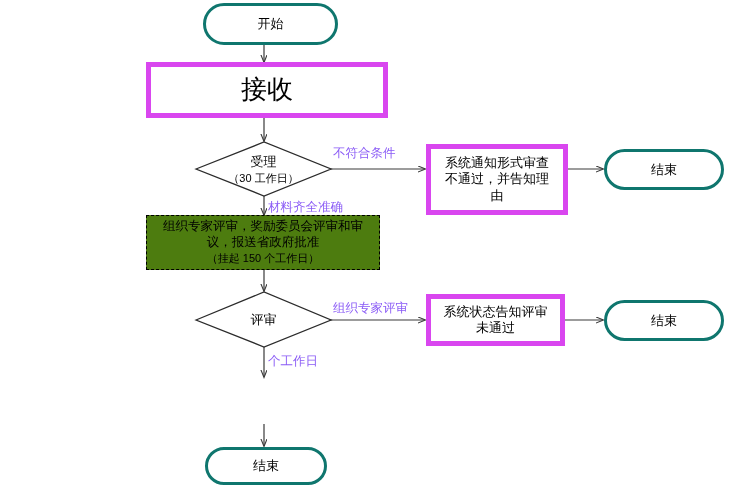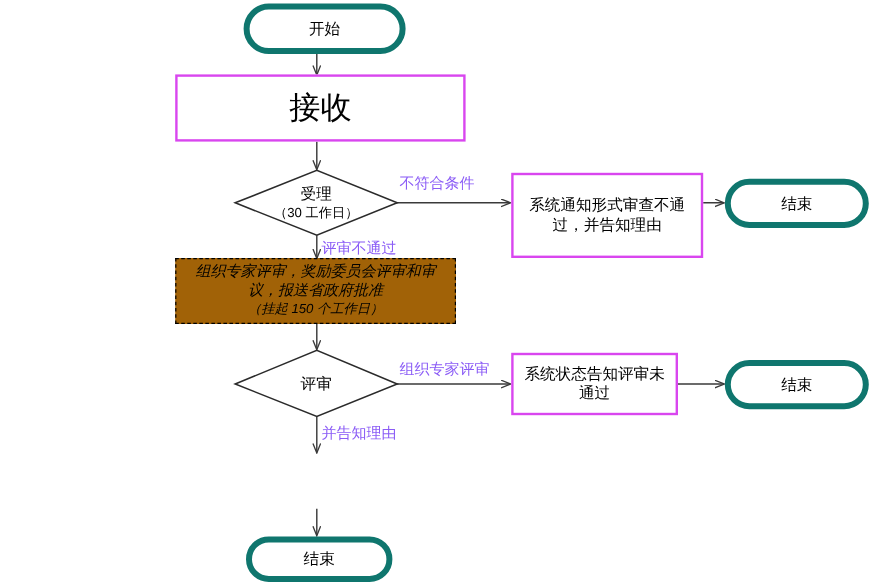--- a/index.html
+++ b/index.html
@@ -30,35 +30,34 @@
     box-sizing: border-box;
     display: flex;
     flex-direction: column;
     align-items: center;
     justify-content: center;
     text-align: center;
     color: #000000;
     line-height: 1.22;
   }
   .terminator {
-    border: 5px solid #0f766e;
+    border: 3px solid #0f766e;
     border-radius: 999px;
     background: #ffffff;
     font-size: 13px;
   }
   .process {
-    border: 2px solid #d946ef;
+    border: 5px solid #d946ef;
     background: #ffffff;
     font-size: 13px;
   }
   .process-dashed {
     border: 1px dashed #000000;
-    background: #a16207;
+    background: #4d7c0f;
     font-size: 12.5px;
-    font-style: italic;
   }
   .process-big {
     font-size: 26px;
   }
   .sub {
     font-size: 11px;
     margin-top: 2px;
   }
   .decision-wrap {
     position: absolute;
@@ -135,44 +134,44 @@
 
   <div class="decision-wrap" style="left:196px; top:142px; width:135px; height:55px;">
     <div class="decision-label">
       <span>受理</span>
       <span class="sub">（30 工作日）</span>
     </div>
   </div>
 
   <div class="edge-label" style="left:333px; top:145px;">不符合条件</div>
 
-  <div class="edge-label" style="left:268px; top:199px;">评审不通过</div>
+  <div class="edge-label" style="left:268px; top:199px;">材料齐全准确</div>
 
-  <div class="node process" style="left:426px; top:144px; width:160px; height:71px; padding:4px 8px;">
+  <div class="node process" style="left:426px; top:144px; width:142px; height:71px; padding:4px 8px;">
     <span class="line-main">系统通知形式审查不通过，并告知理由</span>
   </div>
 
   <div class="node terminator" style="left:604px; top:149px; width:120px; height:41px;">
     <span>结束</span>
   </div>
 
   <div class="node process-dashed" style="left:146px; top:215px; width:234px; height:55px; padding:3px 8px;">
     <span class="line-main">组织专家评审，奖励委员会评审和审议，报送省政府批准</span>
     <span class="sub">（挂起 150 个工作日）</span>
   </div>
 
   <div class="decision-wrap" style="left:196px; top:292px; width:135px; height:55px;">
     <div class="decision-label">
       <span>评审</span>
     </div>
   </div>
 
   <div class="edge-label" style="left:333px; top:300px;">组织专家评审</div>
 
-  <div class="edge-label" style="left:268px; top:353px;">并告知理由</div>
+  <div class="edge-label" style="left:268px; top:353px;">个工作日</div>
 
   <div class="node process" style="left:426px; top:294px; width:139px; height:52px; padding:3px 8px;text-align:center;">
     <span class="line-main">系统状态告知评审未通过</span>
   </div>
 
   <div class="node terminator" style="left:604px; top:300px; width:120px; height:41px;">
     <span>结束</span>
   </div>
 
 

